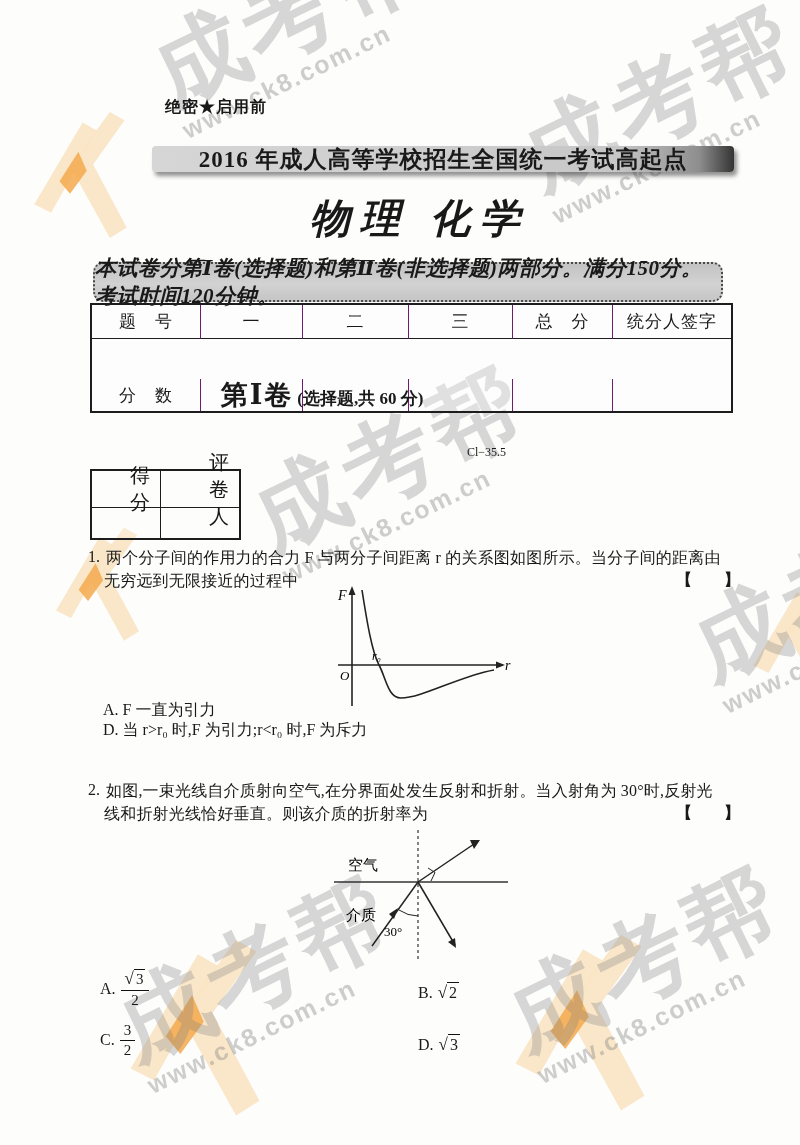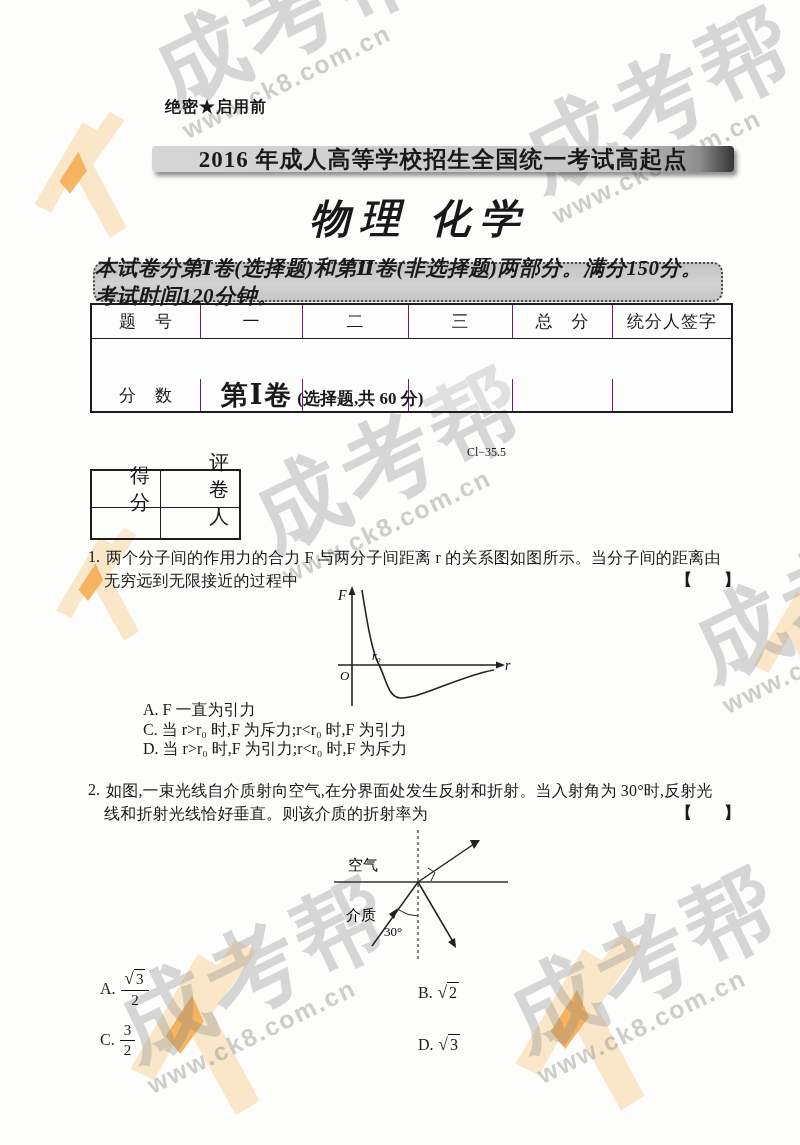--- a/index.html
+++ b/index.html
@@ -51,21 +51,21 @@
   .grade-box .cell.last-row{border-bottom:none;height:30px;}
   
   .instruction{position:absolute;left:258px;top:471px;width:496px;z-index:2;
                font-family:"Liberation Sans",sans-serif;font-weight:bold;font-size:16px;line-height:27px;}
   .instruction .l2{margin-left:44px;}
   
   .qnum{position:absolute;z-index:2;font-size:16px;}
   .qline{position:absolute;z-index:2;font-size:16px;letter-spacing:.2px;white-space:nowrap;}
   .bracket{position:absolute;z-index:2;font-size:16px;font-weight:bold;}
   .opts{position:absolute;left:103px;z-index:2;font-size:16px;}
-  .opts div{height:19.5px;white-space:nowrap;margin-left:40px;}
+  .opts div{height:19.5px;white-space:nowrap;}
   .fig{position:absolute;z-index:2;}
   .fig text{font-family:"Liberation Serif",serif;}
   
   .mopt{position:absolute;z-index:2;font-size:16px;display:flex;align-items:center;gap:5px;}
   .frac{display:inline-block;text-align:center;font-size:15px;line-height:1.1;vertical-align:middle;}
   .frac .fnum{display:block;border-bottom:1.4px solid #111;padding:0 4px 1px;}
   .frac .fden{display:block;padding-top:1px;}
   .rad{font-size:17px;}
   .ovl{border-top:1.4px solid #111;padding:1px 2px 0;}
 </style>
@@ -172,21 +172,20 @@
     <polygon points="183,81 174,77.5 174,84.5" fill="#222"></polygon>
     <path d="M 40,6 C 45,38 50,68 57,81 S 66,114 79,114 C 100,114 138,92 172,86" fill="none" stroke="#222" stroke-width="1.6"></path>
     <text x="16" y="16" font-size="14" font-style="italic">F</text>
     <text x="183" y="86" font-size="14" font-style="italic">r</text>
     <text x="18" y="96" font-size="13" font-style="italic">O</text>
     <text x="50" y="76" font-size="12" font-style="italic">r₀</text>
   </svg>
 
   <div class="opts" style="top:700px;">
     <div>A. F 一直为引力</div>
-    <div>C. 当 r&gt;r₀ 时,F 为斥力;r&lt;r₀ 时,F 为引力</div>
     <div>D. 当 r&gt;r₀ 时,F 为引力;r&lt;r₀ 时,F 为斥力</div>
   </div>
 
   <div class="qnum" style="left:88px;top:781px;">2.</div>
   <div class="qline" style="left:106px;top:781px;">如图,一束光线自介质射向空气,在分界面处发生反射和折射。当入射角为 30°时,反射光</div>
   <div class="qline" style="left:104px;top:804px;">线和折射光线恰好垂直。则该介质的折射率为</div>
   <div class="bracket" style="left:676px;top:803px;">【　　】</div>
 
   <svg class="fig" style="left:328px;top:826px;" width="185" height="140" viewBox="0 0 185 140">
     <line x1="6" y1="56" x2="180" y2="56" stroke="#333" stroke-width="1.4"></line>

